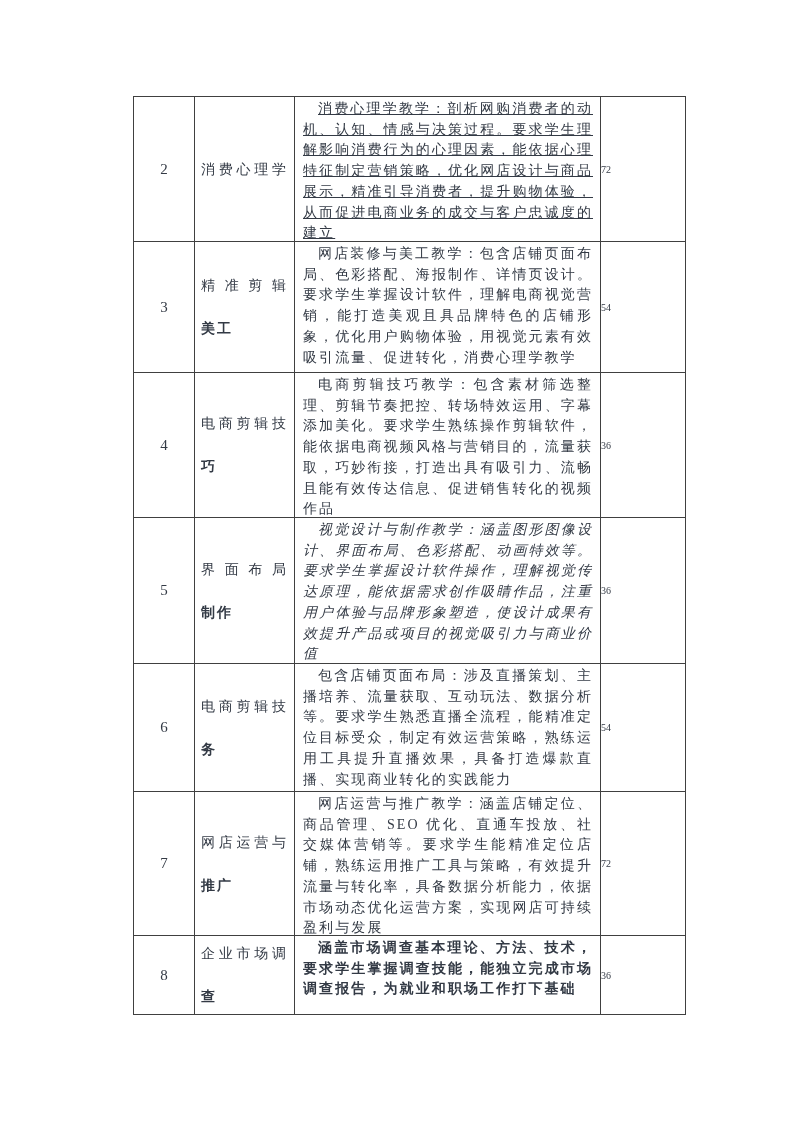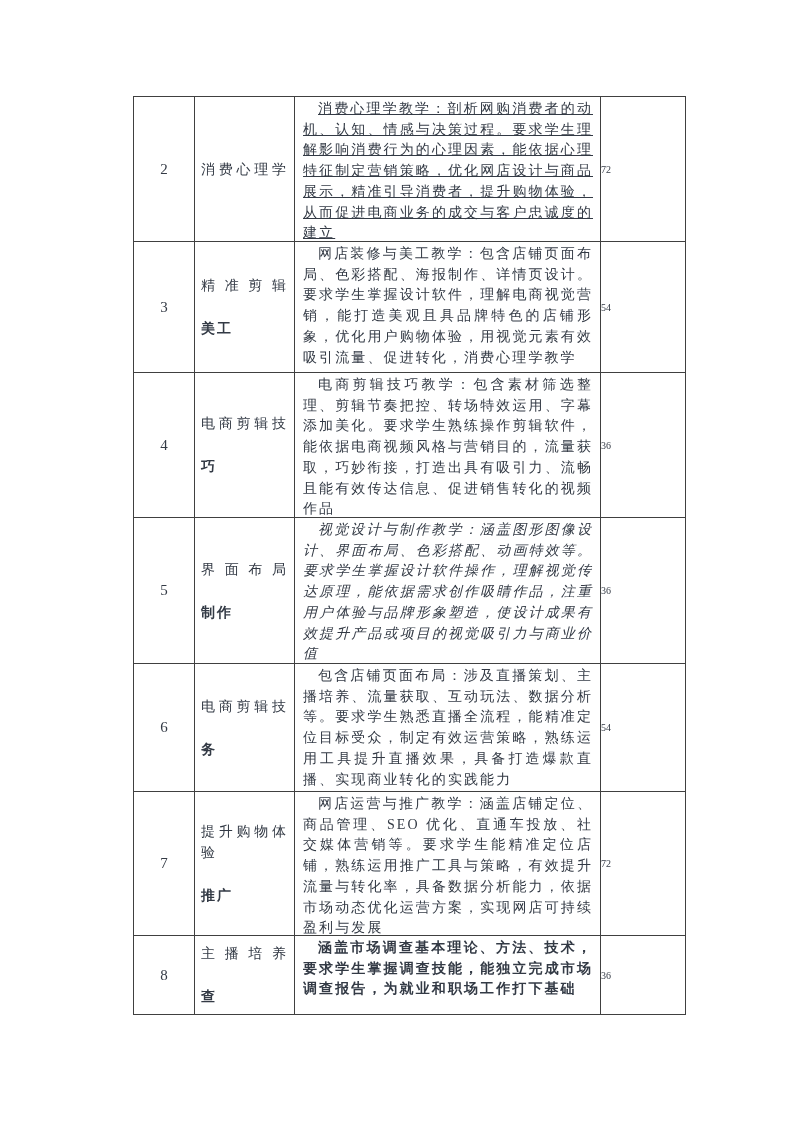--- a/index.html
+++ b/index.html
@@ -157,33 +157,33 @@
         </td>
         <td class="c-desc">
           <div class="desc-text dh4">包含店铺页面布局：涉及直播策划、主播培养、流量获取、互动玩法、数据分析等。要求学生熟悉直播全流程，能精准定位目标受众，制定有效运营策略，熟练运用工具提升直播效果，具备打造爆款直播、实现商业转化的实践能力</div>
         </td>
         <td class="c-hours"><span>54</span></td>
       </tr>
 
       <tr class="r5">
         <td class="c-num"><span>7</span></td>
         <td class="c-name">
-          <div class="name-l1">提升购物体验</div>
+          <div class="name-l1">网店运营与</div>
           <div class="name-l2">推广</div>
         </td>
         <td class="c-desc">
           <div class="desc-text dh5">网店运营与推广教学：涵盖店铺定位、商品管理、SEO 优化、直通车投放、社交媒体营销等。要求学生能精准定位店铺，熟练运用推广工具与策略，有效提升流量与转化率，具备数据分析能力，依据市场动态优化运营方案，实现网店可持续盈利与发展</div>
         </td>
         <td class="c-hours"><span>72</span></td>
       </tr>
 
       <tr class="r6">
         <td class="c-num"><span>8</span></td>
         <td class="c-name">
-          <div class="name-l1">主播培养</div>
+          <div class="name-l1">企业市场调</div>
           <div class="name-l2">查</div>
         </td>
         <td class="c-desc">
           <div class="desc-text dh6">涵盖市场调查基本理论、方法、技术，要求学生掌握调查技能，能独立完成市场调查报告，为就业和职场工作打下基础</div>
         </td>
         <td class="c-hours"><span>36</span></td>
       </tr>
     </tbody>
   </table>
 </div>

